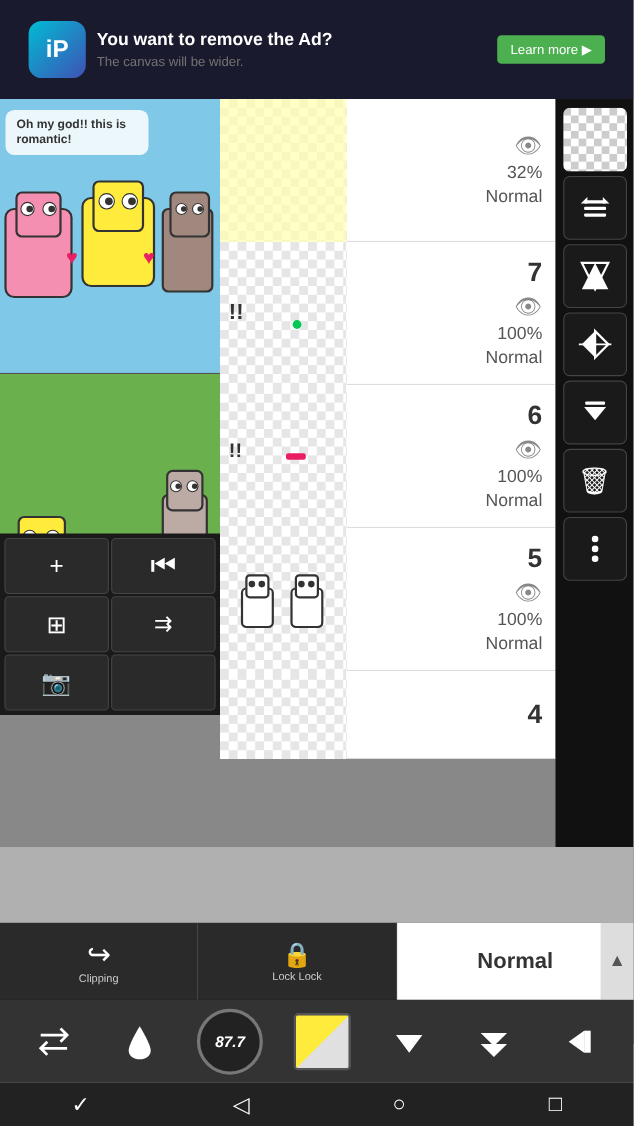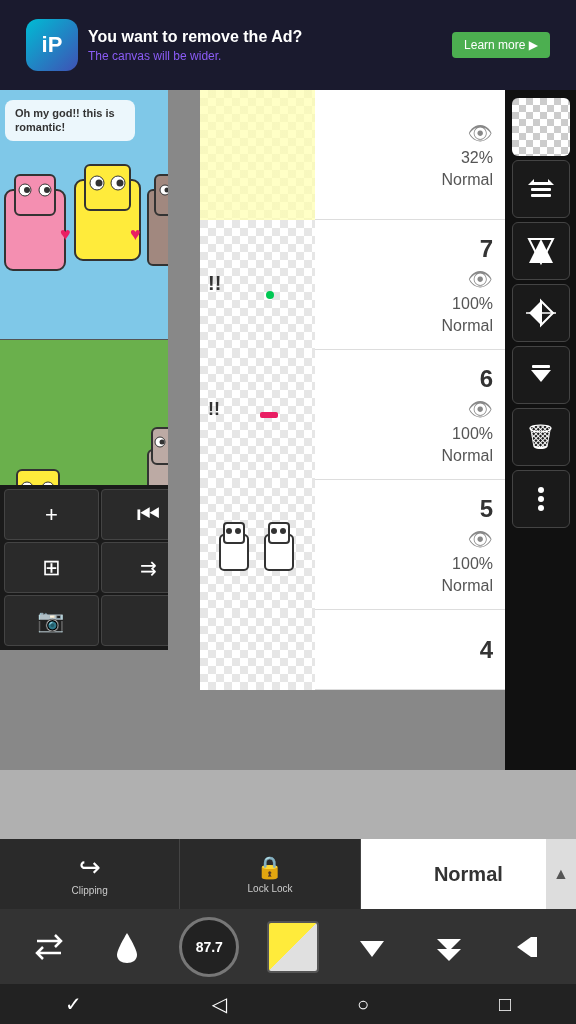--- a/index.html
+++ b/index.html
@@ -42,21 +42,21 @@
       flex: 1;
       color: white;
     }
     #ad-title {
       font-size: 16px;
       font-weight: bold;
       line-height: 1.2;
     }
     #ad-subtitle {
       font-size: 12px;
-      color: #8b5cf6;
+      color: #737373;
       margin-top: 2px;
     }
     #ad-learn-btn {
       background: #4caf50;
       color: white;
       border: none;
       padding: 6px 12px;
       border-radius: 4px;
       font-size: 12px;
       cursor: pointer;
@@ -71,21 +71,21 @@
       width: 576px;
       height: 680px;
       background: #888;
       overflow: hidden;
     }
 
     
     #drawing-preview {
       position: absolute;
       top: 0; left: 0;
-      width: 168px;
+      width: 224px;
       height: 560px;
       background: #5a9a5a;
       overflow: hidden;
     }
     #drawing-upper {
       width: 200px;
       height: 250px;
       background: #7fc8e8;
       position: relative;
       border-bottom: 1px solid #555;
@@ -377,20 +377,21 @@
       position: absolute;
       bottom: 40px;
       left: 0;
       width: 576px;
       height: 75px;
       background: #333;
       display: flex;
       align-items: center;
       justify-content: space-around;
       padding: 0 10px;
+      font-style: italic;
     }
     .tool-icon {
       width: 50px;
       height: 50px;
       display: flex;
       align-items: center;
       justify-content: center;
       color: white;
       font-size: 26px;
       cursor: pointer;

